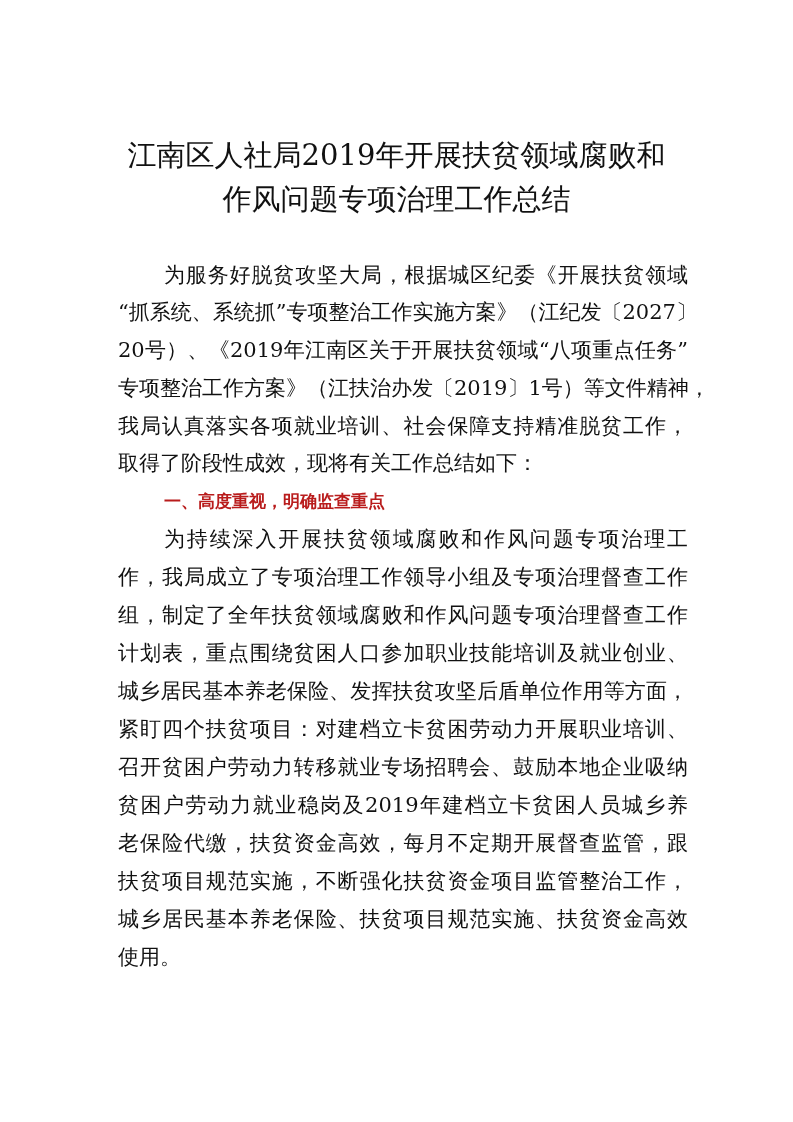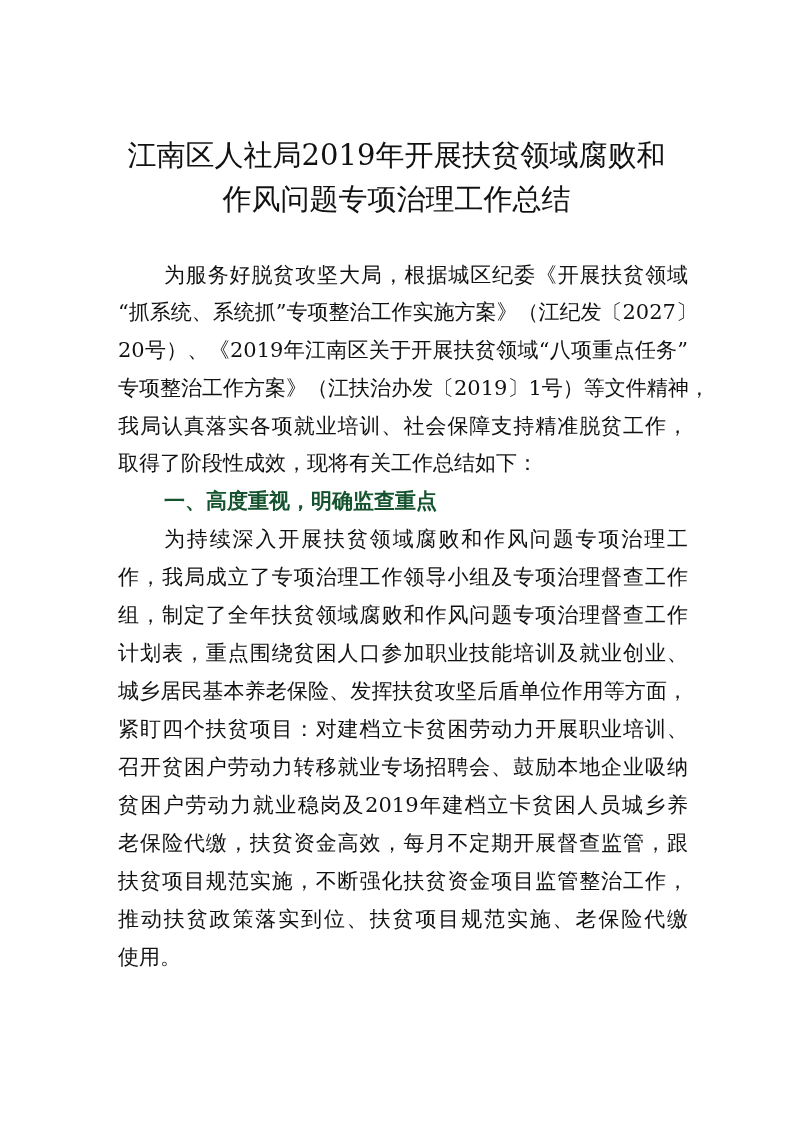--- a/index.html
+++ b/index.html
@@ -16,21 +16,21 @@
     position: absolute; left: 118px; width: 570px;
     font-family: "DejaVu Serif", "Liberation Serif", serif;
     font-size: 21px; color: #111; line-height: 30px; white-space: nowrap;
     text-align: justify; text-align-last: justify;
   }
   .line.indent { left: 164px; width: 524px; }
   .line.last { text-align-last: left; }
   .heading {
     position: absolute; left: 164px;
     font-family: "DejaVu Sans", "Liberation Sans", sans-serif;
-    font-size: 21px; font-weight: bold; color: #14532d; line-height: 30px; white-space: nowrap;
+    font-size: 17px; font-weight: bold; color: #b91c1c; line-height: 30px; white-space: nowrap;
   }
 </style>
 </head>
 <body>
 
 <div class="page">
   <div class="title t1">江南区人社局2019年开展扶贫领域腐败和</div>
   <div class="title t2">作风问题专项治理工作总结</div>
 
   <div class="line indent" style="top:260px">为服务好脱贫攻坚大局，根据城区纪委《开展扶贫领域</div>
@@ -45,16 +45,16 @@
   <div class="line" style="top:562px">作，我局成立了专项治理工作领导小组及专项治理督查工作</div>
   <div class="line indent" style="top:524px">为持续深入开展扶贫领域腐败和作风问题专项治理工</div>
   <div class="line" style="top:600px">组，制定了全年扶贫领域腐败和作风问题专项治理督查工作</div>
   <div class="line" style="top:638px">计划表，重点围绕贫困人口参加职业技能培训及就业创业、</div>
   <div class="line" style="top:676px">城乡居民基本养老保险、发挥扶贫攻坚后盾单位作用等方面，</div>
   <div class="line" style="top:714px">紧盯四个扶贫项目：对建档立卡贫困劳动力开展职业培训、</div>
   <div class="line" style="top:752px">召开贫困户劳动力转移就业专场招聘会、鼓励本地企业吸纳</div>
   <div class="line" style="top:790px">贫困户劳动力就业稳岗及2019年建档立卡贫困人员城乡养</div>
   <div class="line" style="top:828px">老保险代缴，扶贫资金高效，每月不定期开展督查监管，跟</div>
   <div class="line" style="top:866px">扶贫项目规范实施，不断强化扶贫资金项目监管整治工作，</div>
-  <div class="line" style="top:904px">推动扶贫政策落实到位、扶贫项目规范实施、老保险代缴</div>
+  <div class="line" style="top:904px">城乡居民基本养老保险、扶贫项目规范实施、扶贫资金高效</div>
   <div class="line last" style="top:942px">使用。</div>
 
 </div>
 
 </body></html>

